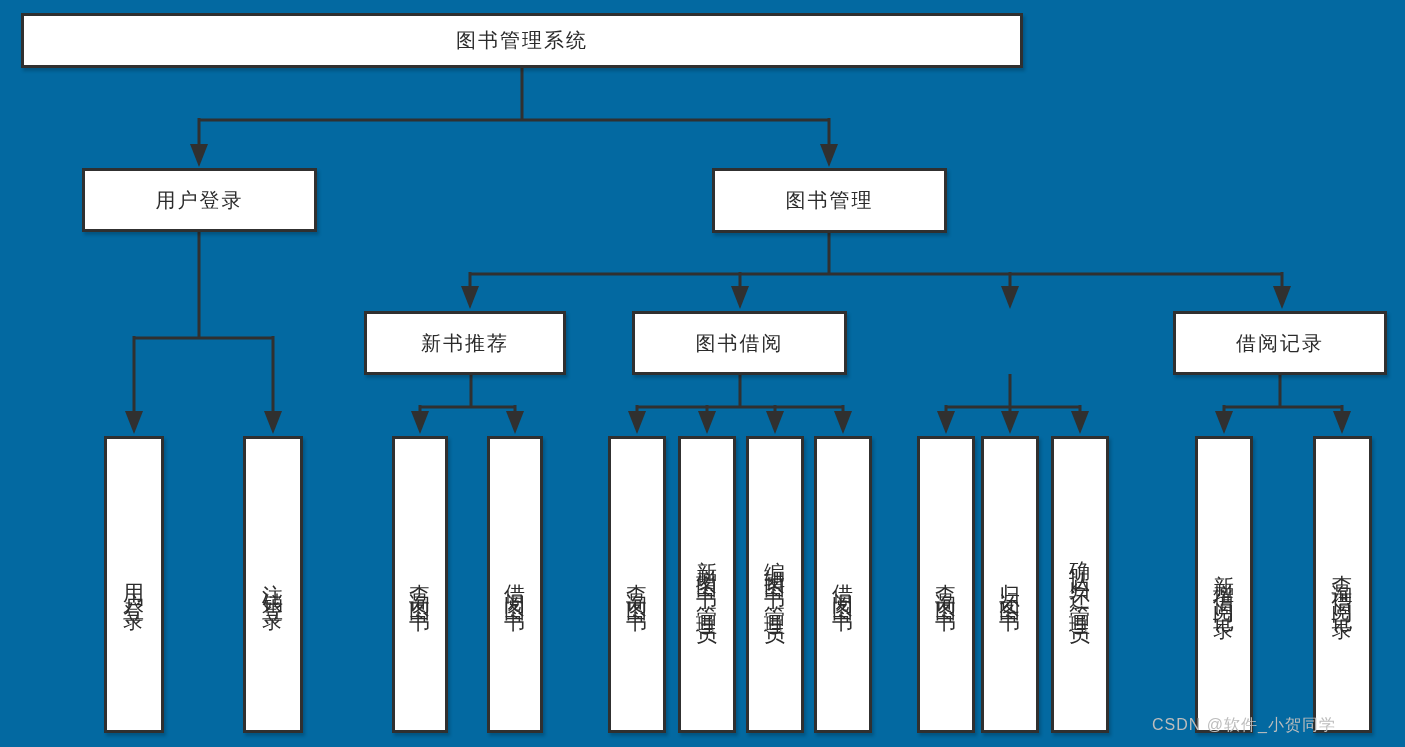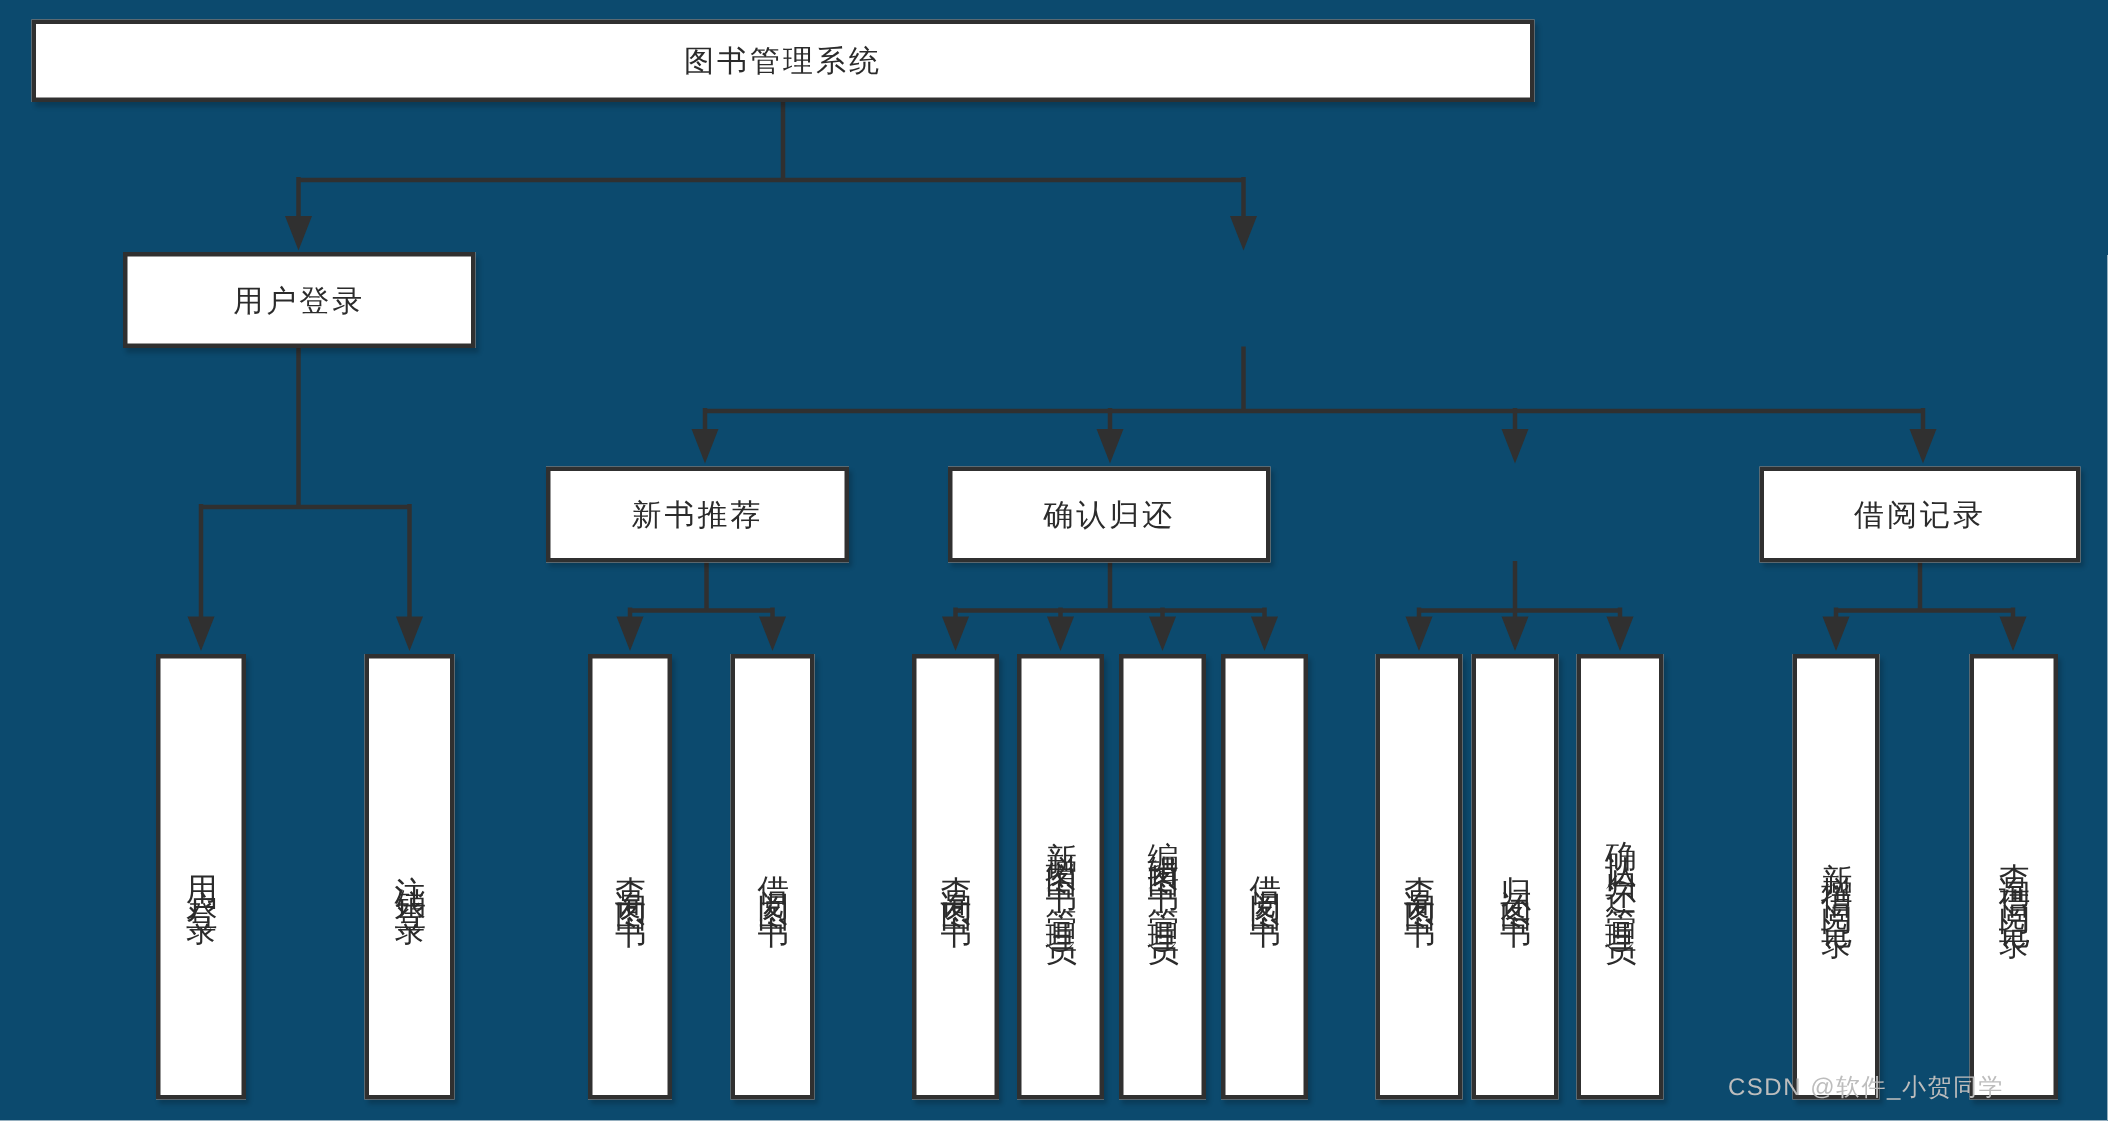--- a/index.html
+++ b/index.html
@@ -1,19 +1,19 @@
 <!DOCTYPE html>
 <html><head>
 <meta charset="utf-8">
 <style>
   html,body{margin:0;padding:0;background:#ffffff;}
   .stage{
     position:relative;
     width:1405px;height:747px;
-    background:#0c4a6e;
+    background:#0369a1;
     font-family:"Liberation Sans", sans-serif;
     overflow:hidden;
   }
   .wires{position:absolute;left:0;top:0;z-index:1;}
   .node{
     position:absolute;
     box-sizing:border-box;
     background:#ffffff;
     border:3px solid #303030;
     display:flex;
@@ -95,23 +95,24 @@
       <polygon points="1071,411 1089,411 1080,434"></polygon>
 
       <polygon points="1215,411 1233,411 1224,434"></polygon>
       <polygon points="1333,411 1351,411 1342,434"></polygon>
     </g>
   </svg>
 
   <div class="node h" style="left:21px;top:13px;width:1002px;height:55px;">图书管理系统</div>
 
   <div class="node h" style="left:82px;top:168px;width:235px;height:64px;">用户登录</div>
+  <div class="node h" style="left:712px;top:168px;width:235px;height:65px;">图书管理</div>
 
   <div class="node h" style="left:364px;top:311px;width:202px;height:64px;font-family:Liberation Mono, monospace;">新书推荐</div>
-  <div class="node h" style="left:632px;top:311px;width:215px;height:64px;">确认归还</div>
+  <div class="node h" style="left:632px;top:311px;width:215px;height:64px;">图书借阅</div>
   <div class="node h" style="left:1173px;top:311px;width:214px;height:64px;">借阅记录</div>
 
   <div class="node v" style="left:104px;top:436px;width:60px;height:297px;">用户登录</div>
   <div class="node v" style="left:243px;top:436px;width:60px;height:297px;">注销登录</div>
 
   <div class="node v" style="left:392px;top:436px;width:56px;height:297px;">查询图书</div>
   <div class="node v" style="left:487px;top:436px;width:56px;height:297px;">借阅图书</div>
 
   <div class="node v" style="left:608px;top:436px;width:58px;height:297px;">查询图书</div>
   <div class="node v" style="left:678px;top:436px;width:58px;height:297px;">新增图书（管理员）</div>

